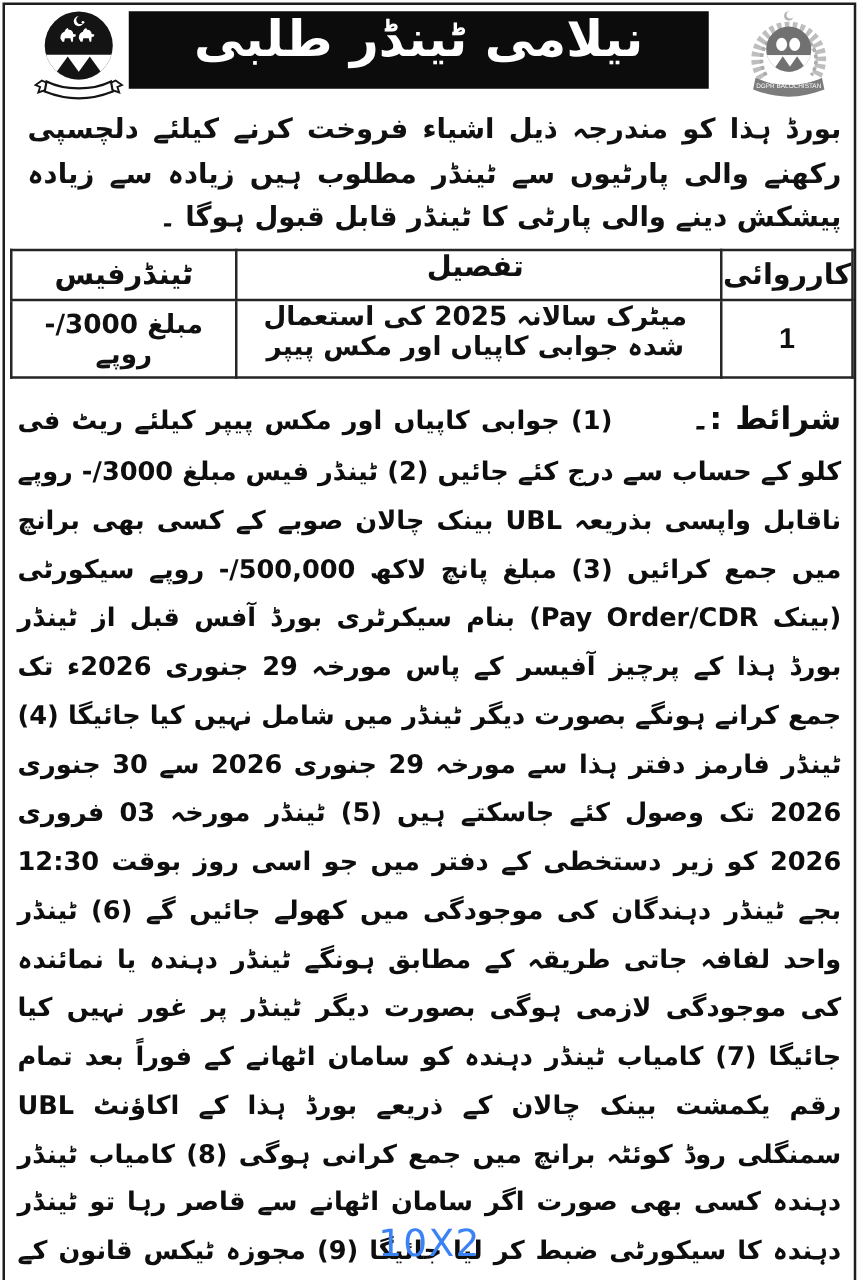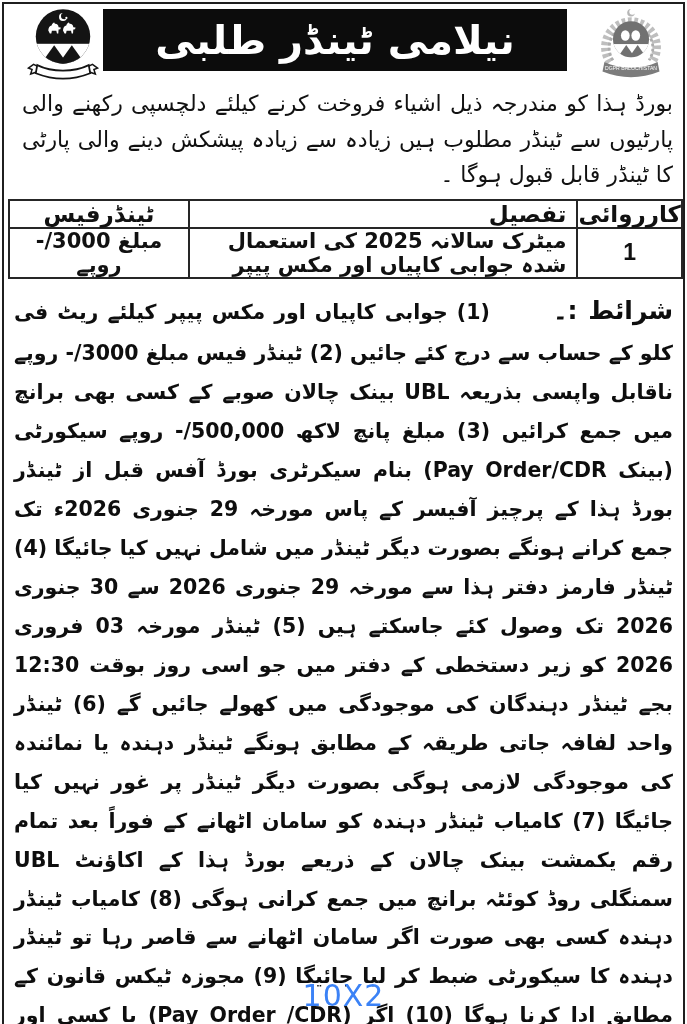--- a/index.html
+++ b/index.html
@@ -12,42 +12,42 @@
   .canvas { position: relative; width: 687px; height: 1024px; background: #fdfdfd; }
   .ad-frame {
     position: absolute; left: 2px; top: 2px; width: 683px;
     border: 2px solid #1e1e1e; background: #fff;
   }
   
   .ad-header { position: relative; height: 80px; }
   .title-banner {
     position: absolute; left: 99px; top: 5px; width: 464px; height: 62px;
     background: #0c0c0c; color: #fff;
-    display: flex; align-items: center; justify-content: center;
+    display: flex; justify-content: center;
   }
   .title-banner span { font-size: 40px; font-weight: bold; letter-spacing: 1px; direction: rtl; }
   .logo-left  { position: absolute; left: 22px; top: 3px; }
   .logo-right { position: absolute; right: 8px; top: 3px; opacity: .72; }
   
   .intro {
     direction: rtl; text-align: justify;
     padding: 2px 10px 4px 18px;
-    font-size: 22px; font-weight: normal; line-height: 1.62;
+    font-size: 22px; font-weight: bold; line-height: 1.62;
   }
   
   table.tender-table {
     direction: rtl; border-collapse: collapse;
     width: 675px; margin: 2px 4px 4px 4px;
   }
   .tender-table th, .tender-table td { border: 2px solid #262626; }
   .tender-table th { height: 28px; font-size: 23px; font-weight: bold; }
   .tender-table td { height: 44px; font-size: 21px; font-weight: bold; }
   .col-serial { width: 74px; text-align: center; }
   .col-fee    { width: 180px; text-align: center; }
-  .col-detail { text-align: right; padding: 0 10px 0 4px; }
+  .col-detail { text-align: center; padding: 0 10px 12px 4px; }
   td.col-serial { font-family: "Liberation Sans", sans-serif; font-size: 23px; }
   
   .conditions {
     direction: rtl; text-align: justify;
     padding: 4px 10px 0 10px;
     font-size: 20.5px; font-weight: bold; line-height: 1.9; color: #0e0e0e;
   }
   .cond-heading { font-size: 25px; font-weight: 900; padding-left: 6px; margin-left: 48px; }
   
   .page-note {

